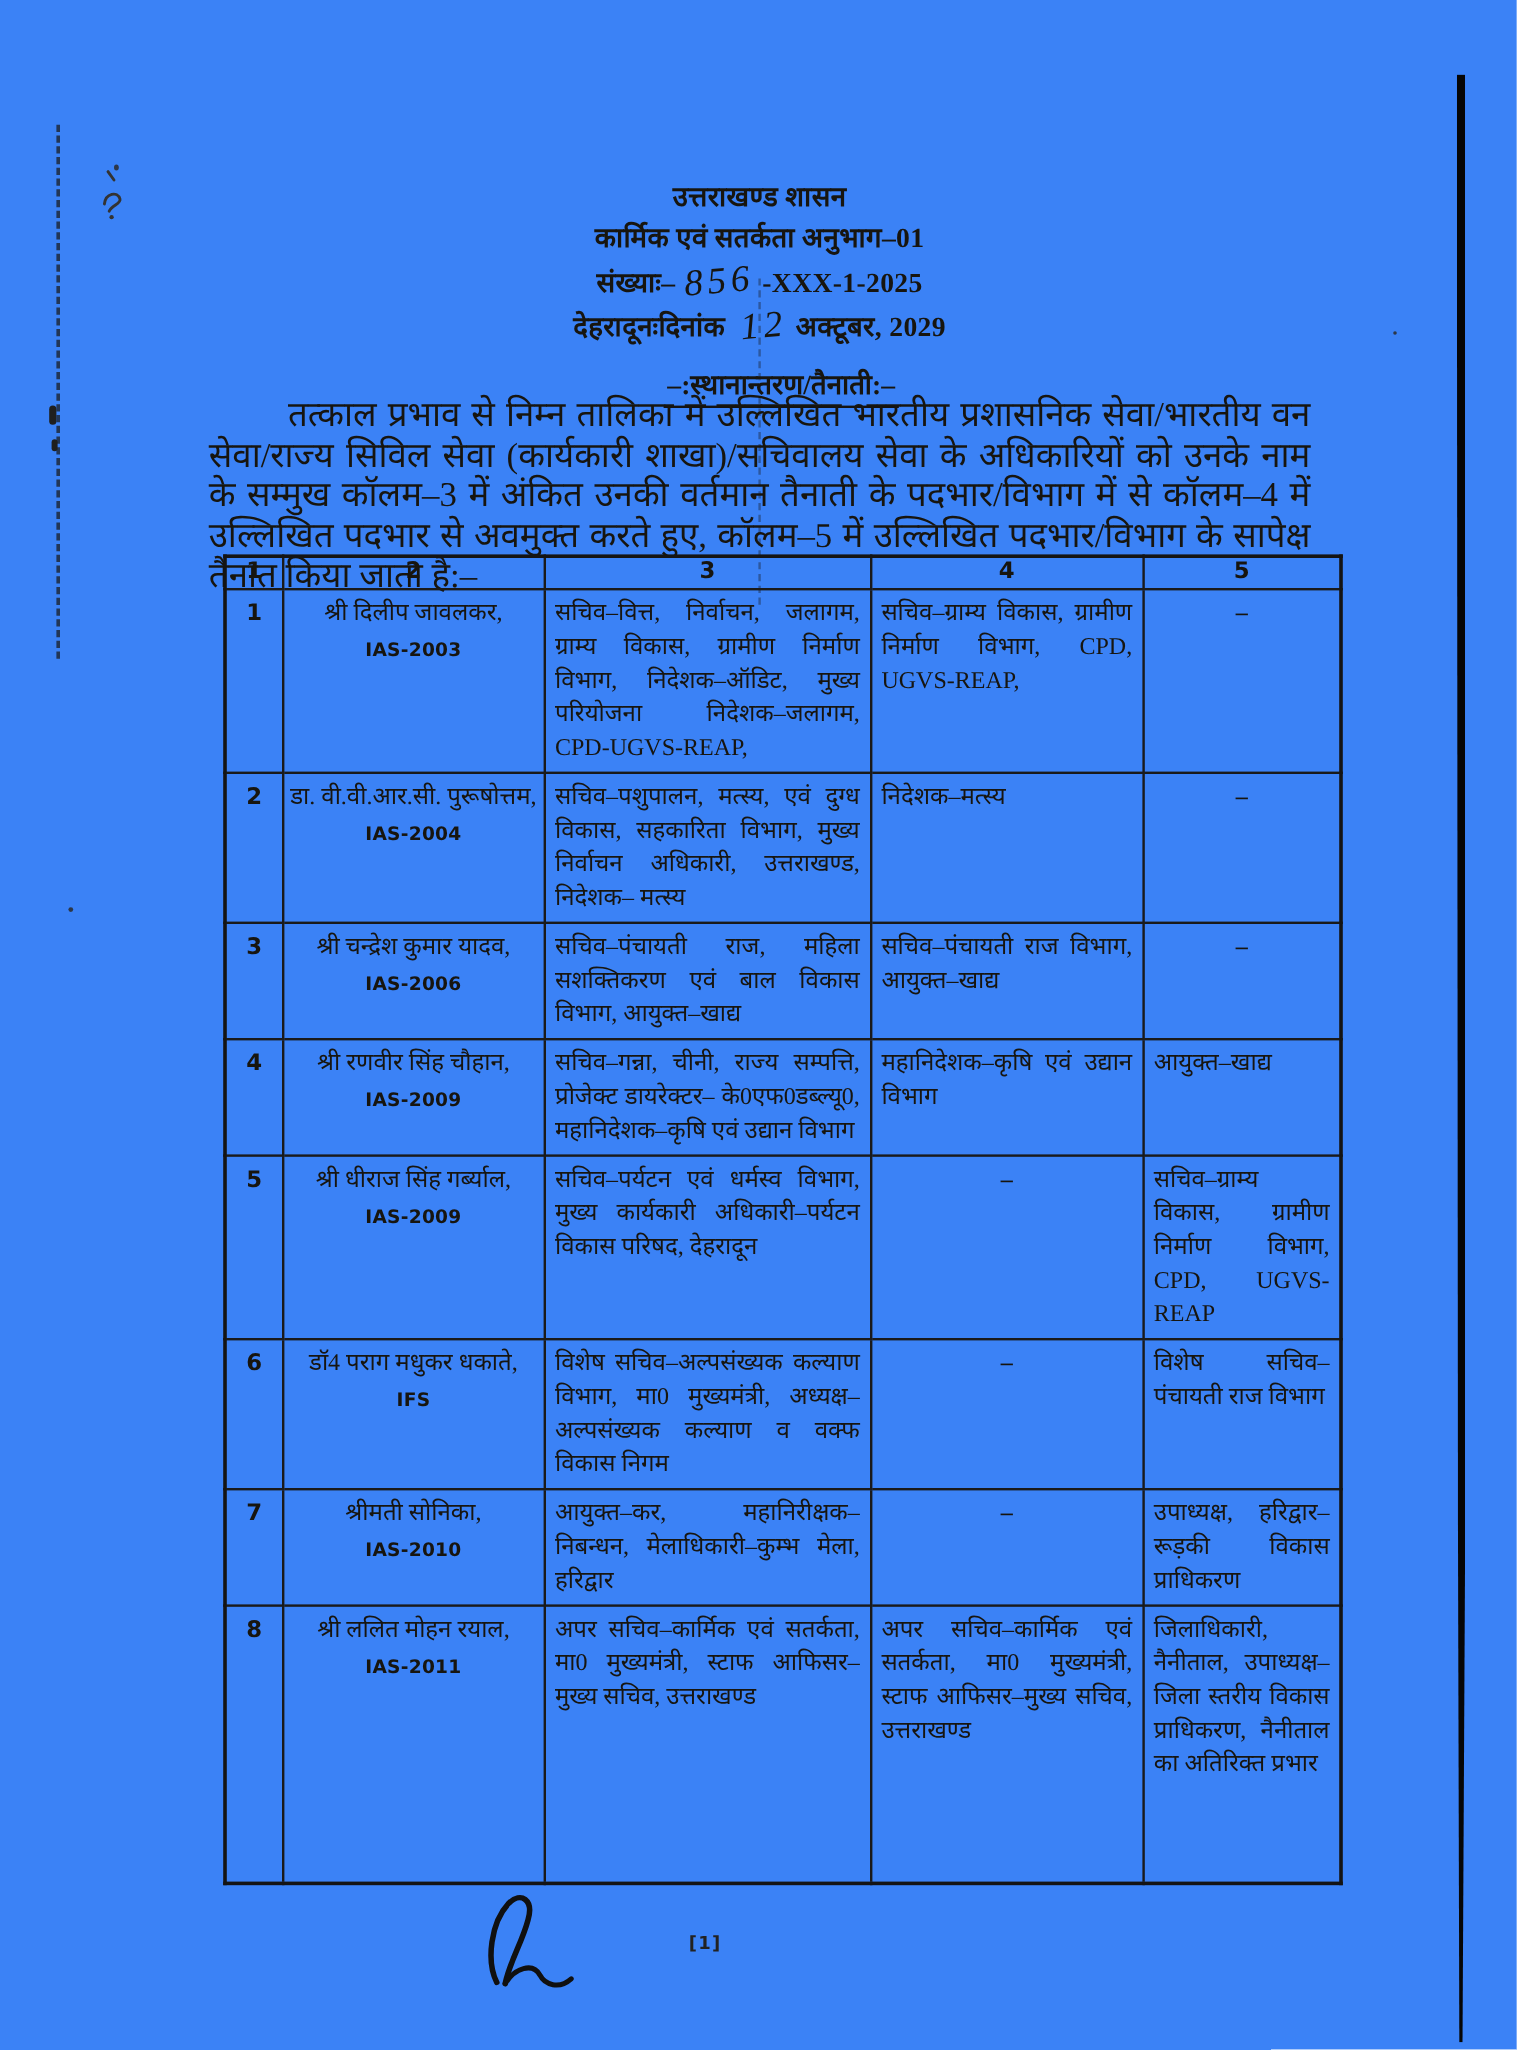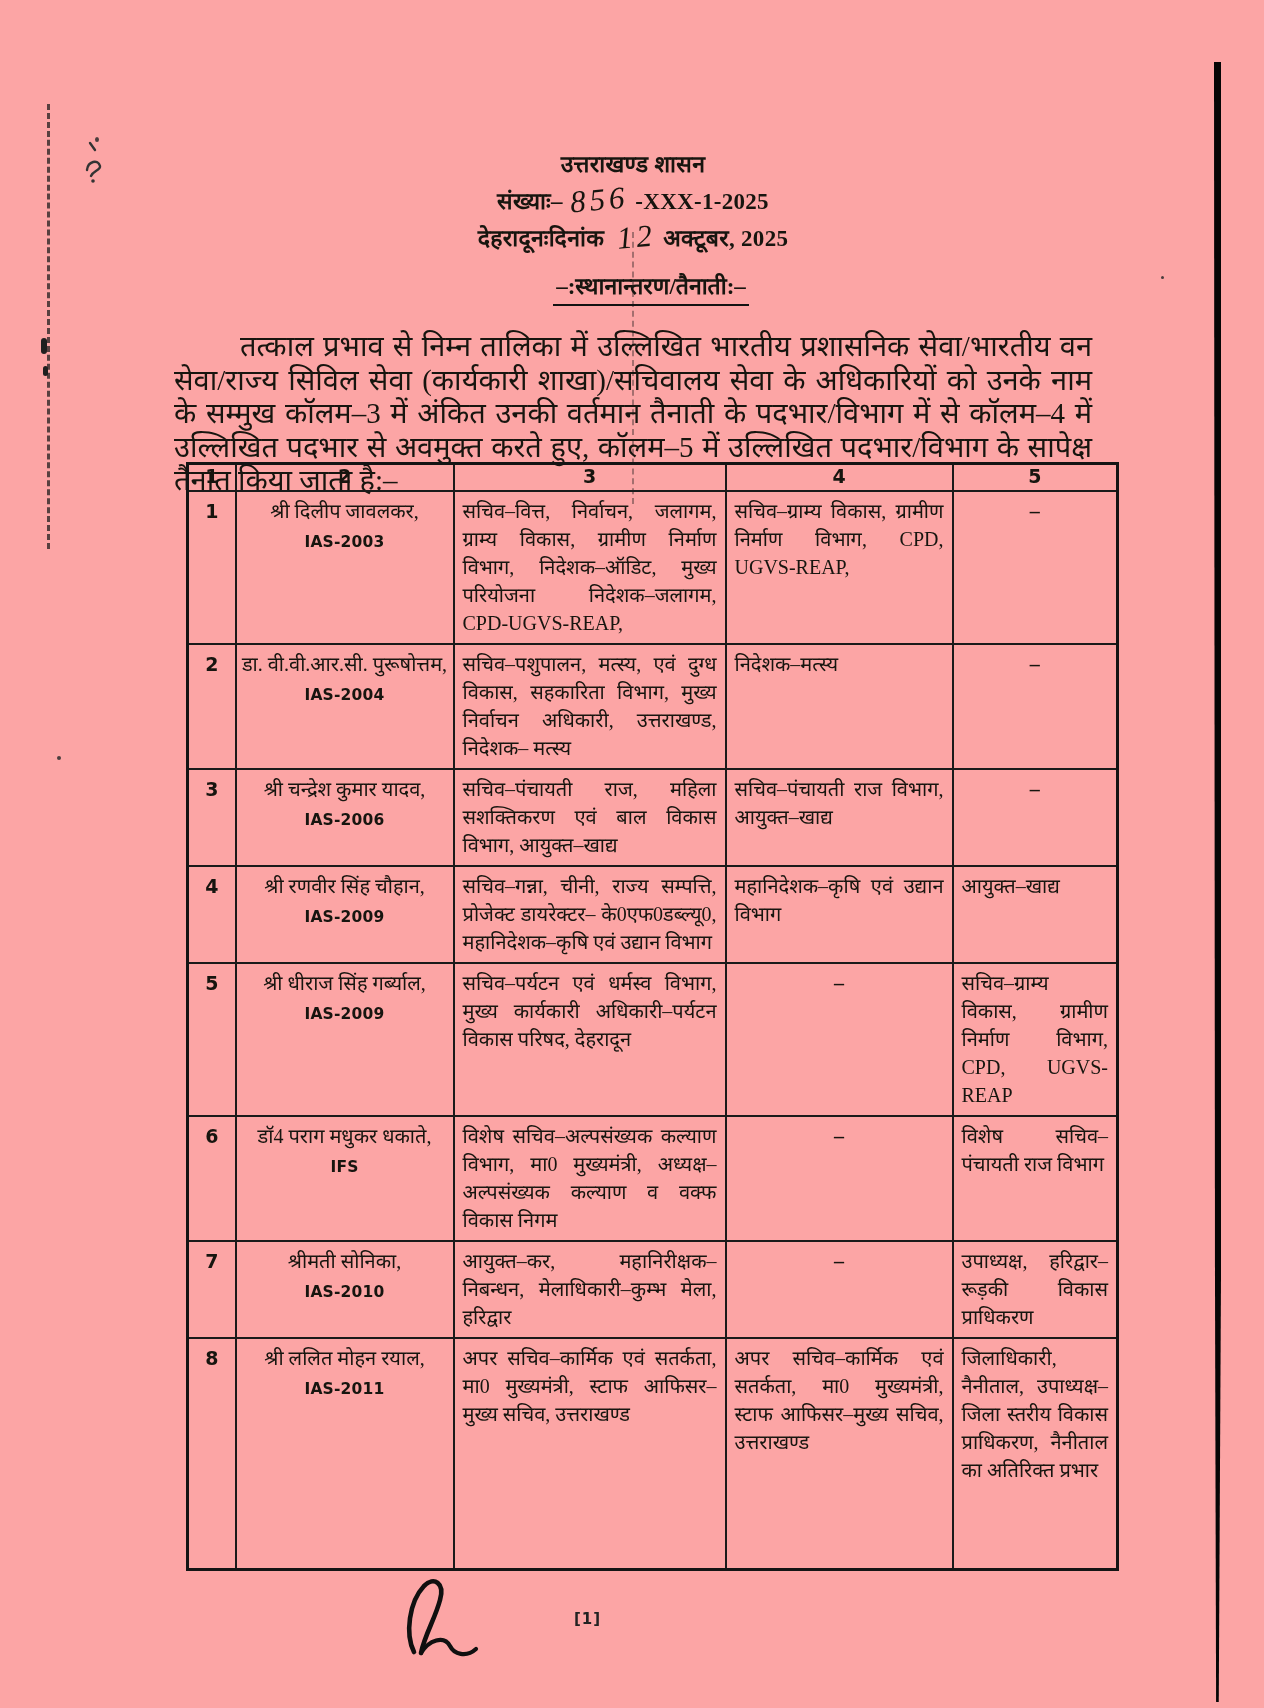--- a/index.html
+++ b/index.html
@@ -1,19 +1,19 @@
 <!DOCTYPE html>
 <html lang="hi"><head>
 <meta charset="utf-8">
 <style>
   html,body{margin:0;padding:0;background:#ffffff;}
   .page{
     position:relative;
     width:1264px;height:1708px;
-    background:#fca5a5;
+    background:#3b82f6;
     font-family:"Liberation Serif","DejaVu Serif",serif;
     color:#17150f;
     overflow:hidden;
   }
   
   .left-dots{position:absolute;left:47px;top:104px;height:445px;width:0;
     border-left:3px dashed rgba(25,25,25,.72);}
   .blob{position:absolute;background:#1f1f1f;border-radius:3px;}
   .blob.b1{left:41px;top:338px;width:6px;height:16px;}
   .blob.b2{left:43px;top:366px;width:5px;height:10px;}
@@ -83,22 +83,23 @@
   <div class="right-bar"></div>
   <div class="fold-line"></div>
   <svg class="pencil-mark" width="24" height="44" viewBox="0 0 24 44">
     <path d="M8,3 l5,7" stroke="#333" stroke-width="2.4" fill="none" stroke-linecap="round"></path>
     <path d="M5,30 c1,-9 11,-11 13,-4 c1,4 -7,5 -9,10" stroke="#333" stroke-width="2.4" fill="none" stroke-linecap="round"></path>
     <circle cx="11" cy="41" r="1.8" fill="#333"></circle>
   </svg>
 
   <div class="head">
     <div class="h-line">उत्तराखण्ड शासन</div>
+    <div class="h-line">कार्मिक एवं सतर्कता अनुभाग–01</div>
     <div class="h-line"><span>संख्याः–</span><span class="hand">856</span><span>-XXX-1-2025</span></div>
-    <div class="h-line"><span>देहरादूनःदिनांक</span> <span class="hand">12</span><span>अक्टूबर, 2025</span></div>
+    <div class="h-line"><span>देहरादूनःदिनांक</span> <span class="hand">12</span><span>अक्टूबर, 2029</span></div>
     <div class="title-wrap">
       <span class="doc-title">–:स्थानान्तरण/तैनाती:–</span>
     </div>
   </div>
 
   <p class="intro">तत्काल प्रभाव से निम्न तालिका में उल्लिखित भारतीय प्रशासनिक सेवा/भारतीय वन सेवा/राज्य सिविल सेवा (कार्यकारी शाखा)/सचिवालय सेवा के अधिकारियों को उनके नाम के सम्मुख कॉलम–3 में अंकित उनकी वर्तमान तैनाती के पदभार/विभाग में से कॉलम–4 में उल्लिखित पदभार से अवमुक्त करते हुए, कॉलम–5 में उल्लिखित पदभार/विभाग के सापेक्ष तैनात किया जाता है:–</p>
 
   <table class="transfer-table">
     <colgroup>
       <col class="c1">

